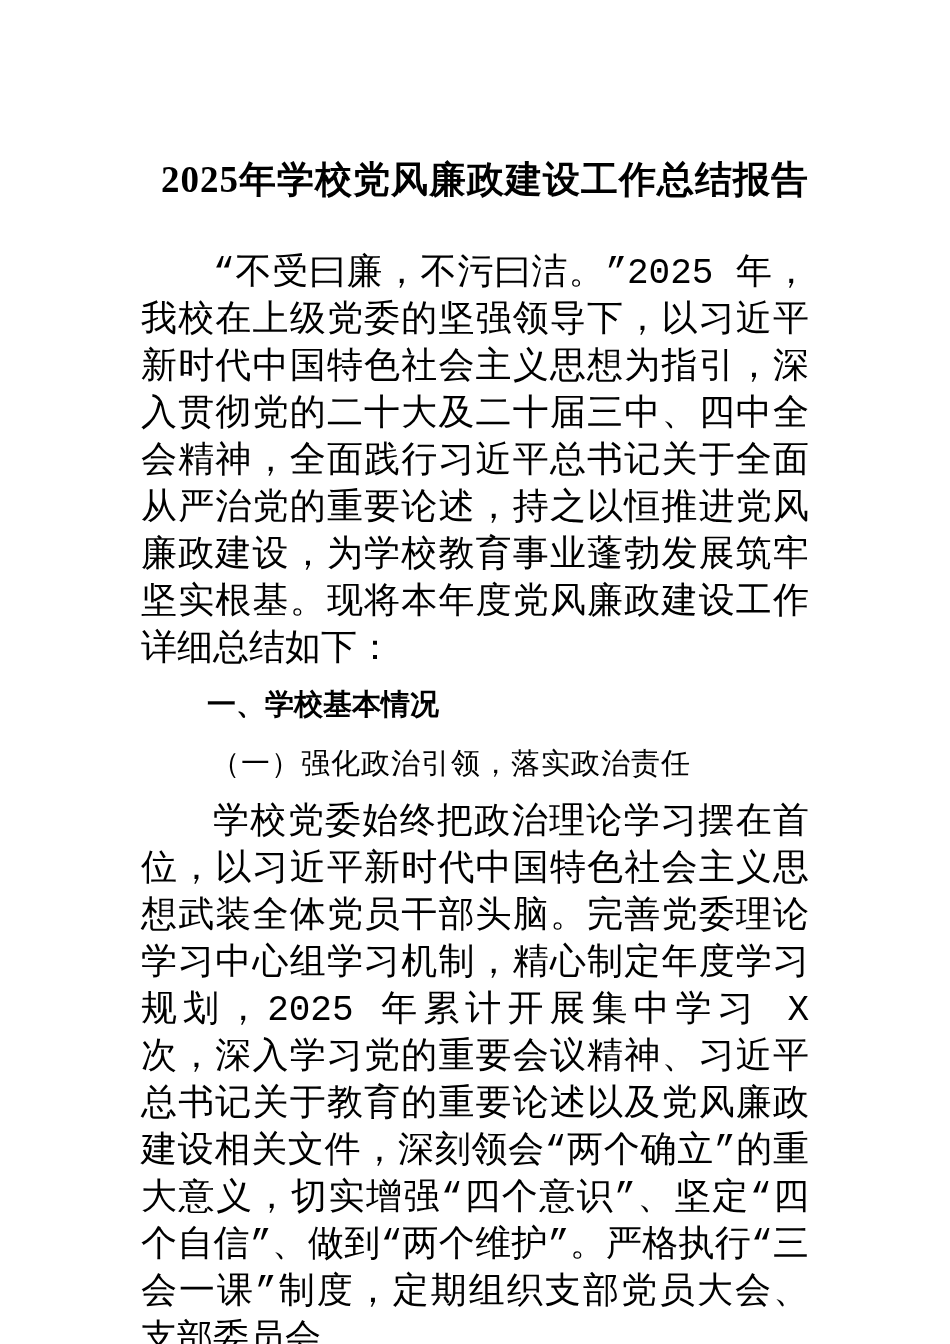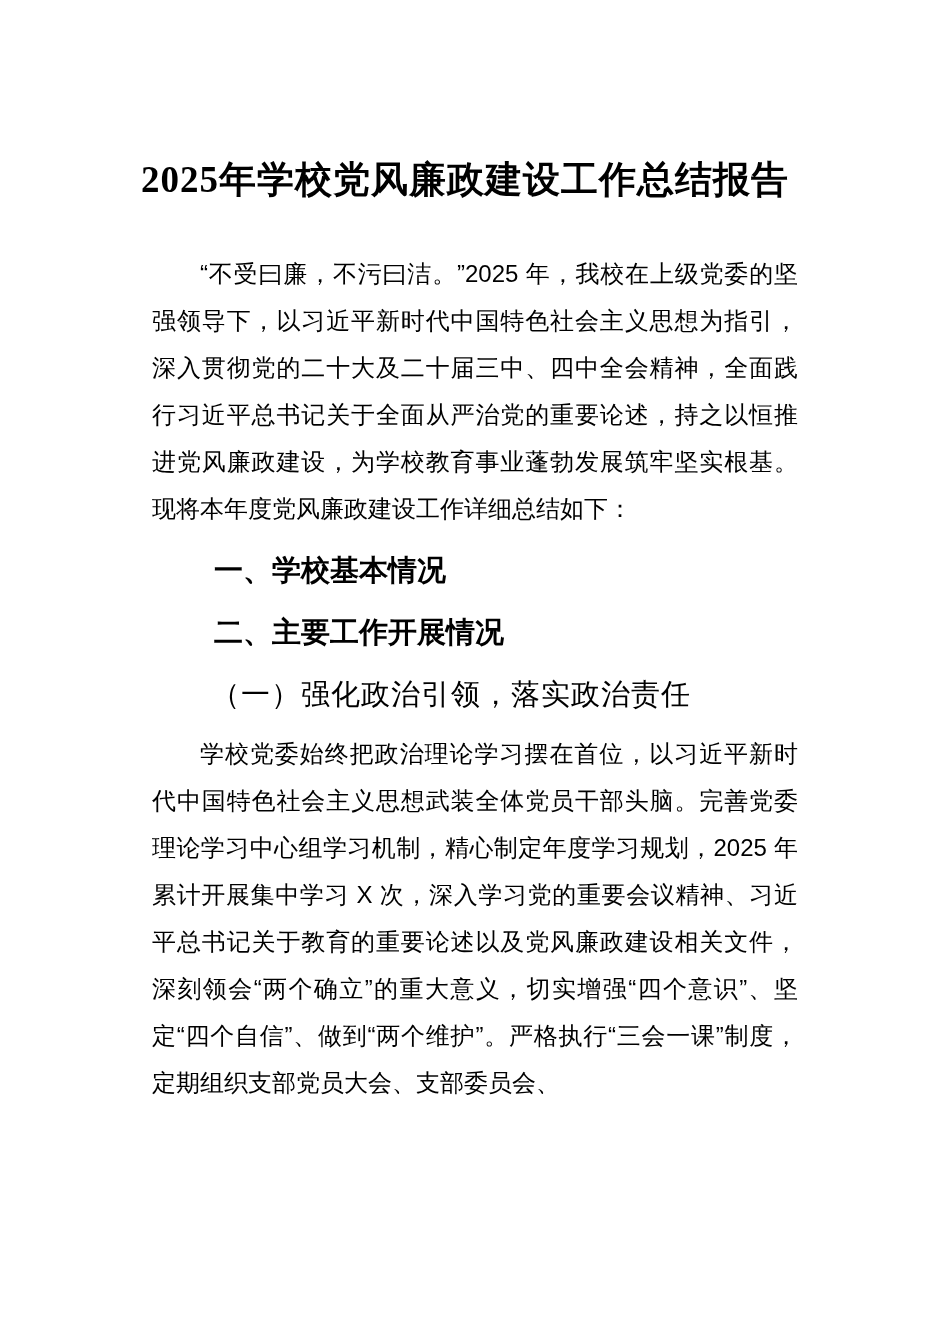--- a/index.html
+++ b/index.html
@@ -15,40 +15,40 @@
     color: #000000;
     box-sizing: border-box;
     padding: 156px 141px 0 141px;
     overflow: hidden;
   }
   .doc-title {
     font-family: "Liberation Serif", "DejaVu Serif", serif;
     font-weight: 700;
     font-size: 37px;
     line-height: 48px;
-    text-align: left;
+    text-align: right;
     margin: 0 0 46px 0;
     letter-spacing: 1px;
   }
   .body-text {
-    font-family: Liberation Sans, sans-serif;
-    font-size: 24px;
+    font-family: Liberation Mono, monospace;
+    font-size: 36px;
     line-height: 47px;
     text-align: justify;
     text-indent: 2em;
-    margin: 11px;
+    margin: 0;
     word-break: break-all;
   }
   .heading-hei {
     font-family: "Liberation Sans", "DejaVu Sans", sans-serif;
     font-weight: 700;
     font-size: 29px;
     line-height: 47px;
     text-indent: 2em;
-    margin: 15px;
+    margin: 8px;
   }
   .subheading-kai {
     font-family: "Liberation Serif", "DejaVu Serif", serif;
     font-weight: 400;
     font-size: 29px;
     line-height: 47px;
     text-indent: 2em;
     margin: 12px;
     letter-spacing: 1px;
   }
@@ -57,18 +57,17 @@
 <body>
 
 <div class="page">
   <h1 class="doc-title">2025年学校党风廉政建设工作总结报告</h1>
 
   <p class="body-text">“不受曰廉，不污曰洁。”2025 年，我校在上级党委的坚强领导下，以习近平新时代中国特色社会主义思想为指引，深入贯彻党的二十大及二十届三中、四中全会精神，全面践行习近平总书记关于全面从严治党的重要论述，持之以恒推进党风廉政建设，为学校教育事业蓬勃发展筑牢坚实根基。现将本年度党风廉政建设工作详细总结如下：</p>
 
   <h2 class="heading-hei">一、学校基本情况</h2>
 
 
-  <h2 class="heading-hei">二、主要工作开展情况</h2>
 
   <h3 class="subheading-kai">（一）强化政治引领，落实政治责任</h3>
 
   <p class="body-text">学校党委始终把政治理论学习摆在首位，以习近平新时代中国特色社会主义思想武装全体党员干部头脑。完善党委理论学习中心组学习机制，精心制定年度学习规划，2025 年累计开展集中学习 X 次，深入学习党的重要会议精神、习近平总书记关于教育的重要论述以及党风廉政建设相关文件，深刻领会“两个确立”的重大意义，切实增强“四个意识”、坚定“四个自信”、做到“两个维护”。严格执行“三会一课”制度，定期组织支部党员大会、支部委员会、</p>
 </div>
 
 </body></html>

